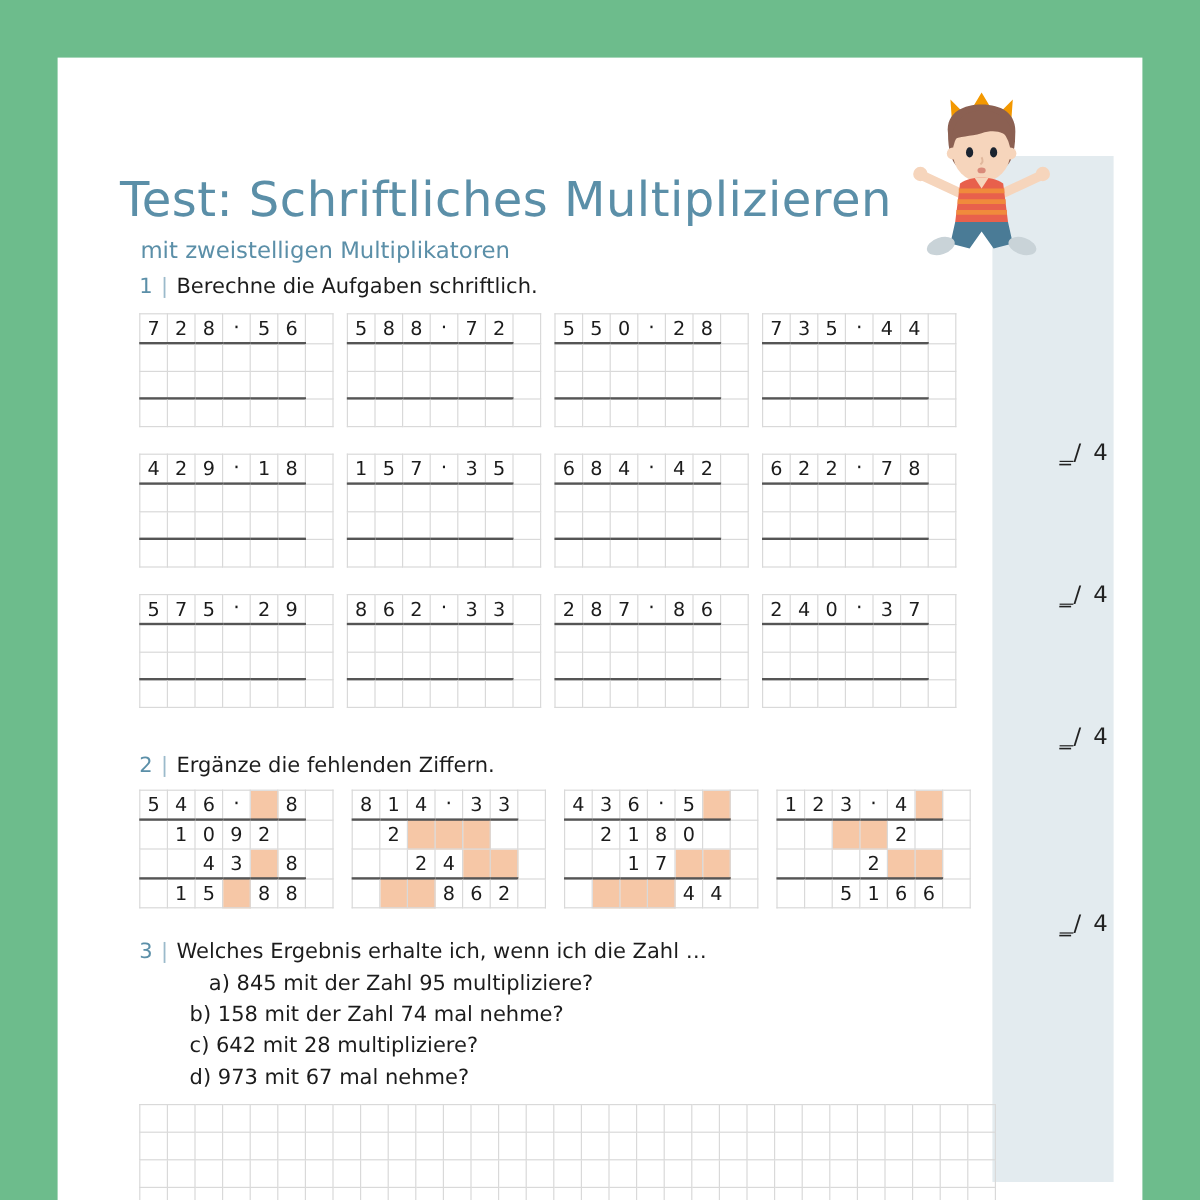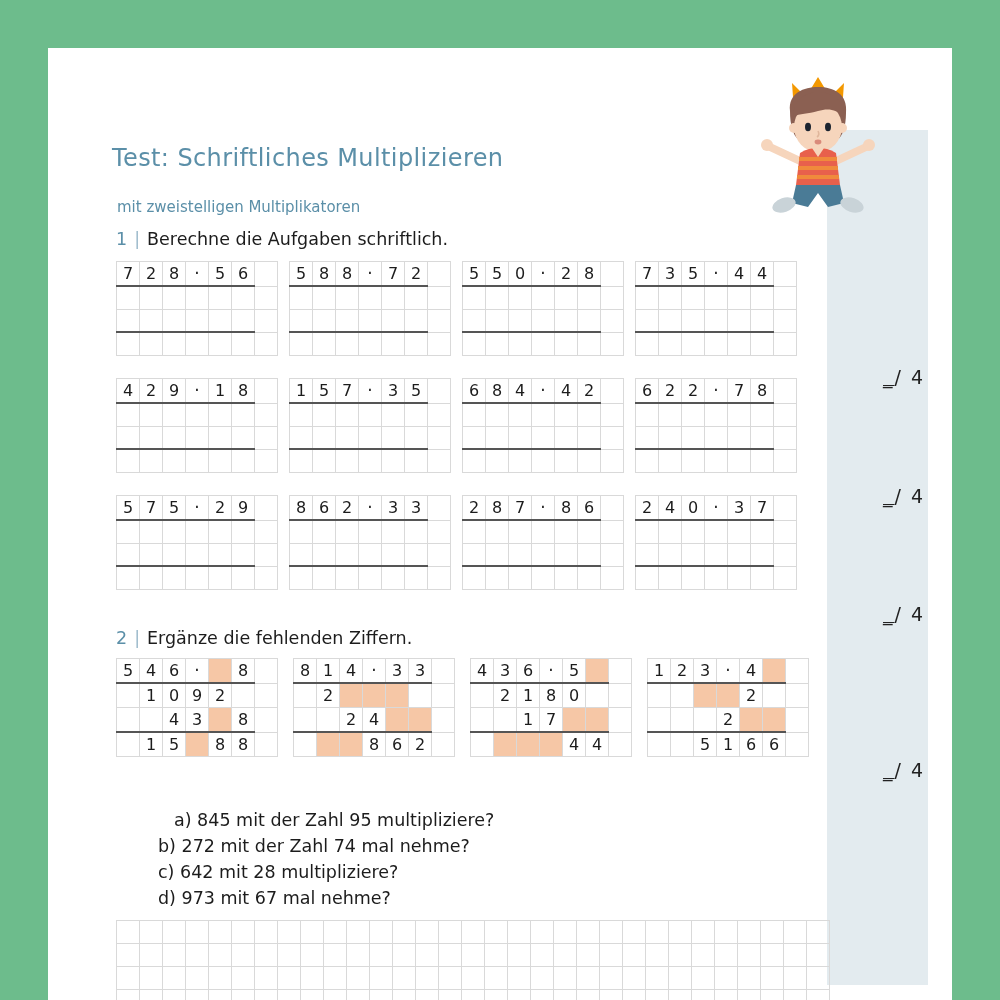--- a/index.html
+++ b/index.html
@@ -42,30 +42,30 @@
   
   #illustration {
     position: absolute;
     left: 700px; top: 27px;
     width: 160px; height: 140px;
   }
 
   
   #title {
     position: absolute;
-    left: 64px; top: 96px;
-    font-size: 24px;
+    left: 52px; top: 96px;
+    font-size: 40px;
     color: #5B8FA8;
     letter-spacing: 0.4px;
     white-space: nowrap;
   }
   #subtitle {
     position: absolute;
     left: 69px; top: 150px;
-    font-size: 15px;
+    font-size: 19px;
     color: #5B8FA8;
     white-space: nowrap;
   }
   .task-head {
     position: absolute;
     font-size: 17.5px;
     color: #1c1c1c;
     white-space: nowrap;
   }
   .task-head .num { color: #5B8FA8; }
@@ -788,22 +788,25 @@
             <td>5</td>
             <td>1</td>
             <td>6</td>
             <td>6</td>
             <td></td>
           </tr>
         </tbody>
       </table>
     </div>
 
+  <div class="task-head" style="left:68px; top:735px;">
+    <span class="num">3</span><span class="bar">|</span><span>Welches Ergebnis erhalte ich, wenn ich die Zahl …</span>
+  </div>
   <div class="sub-line" style="left:126px; top:762px;">a) 845 mit der Zahl 95 multipliziere?</div>
-  <div class="sub-line" style="left:110px; top:788px;">b) 272 mit der Zahl 74 mal nehme?</div>
+  <div class="sub-line" style="left:110px; top:788px;">b) 158 mit der Zahl 74 mal nehme?</div>
   <div class="sub-line" style="left:110px; top:814px;">c) 642 mit 28 multipliziere?</div>
   <div class="sub-line" style="left:110px; top:840px;">d) 973 mit 67 mal nehme?</div>
 
   <div id="task3-area">
       <table class="grid" style="left: 68px; top: 872px;">
         <tbody>
           <tr>
             <td></td>
             <td></td>
             <td></td>

